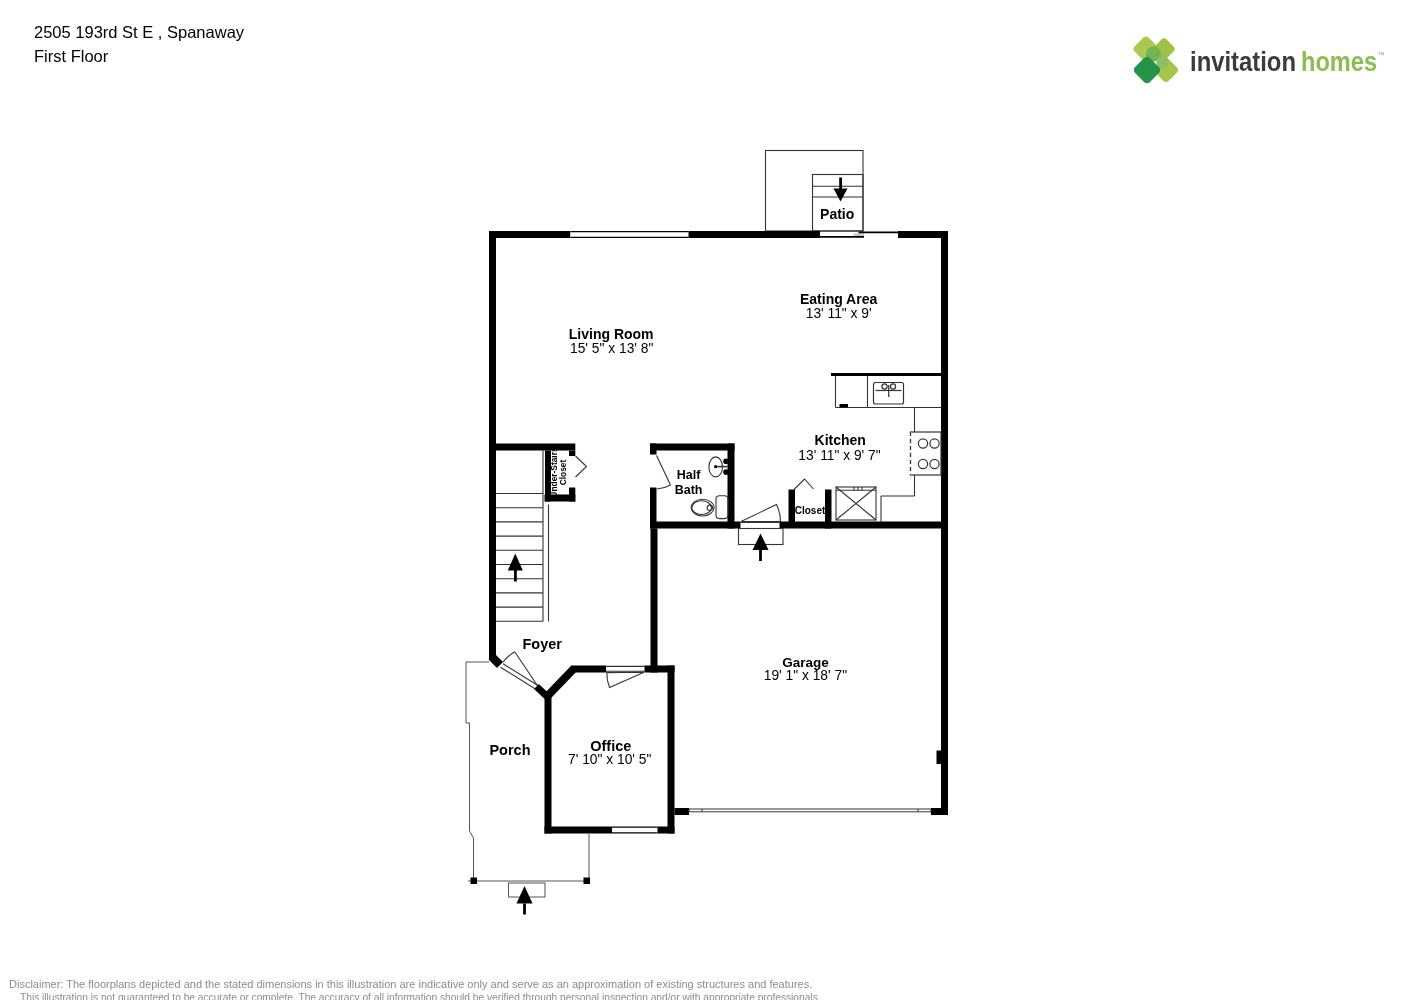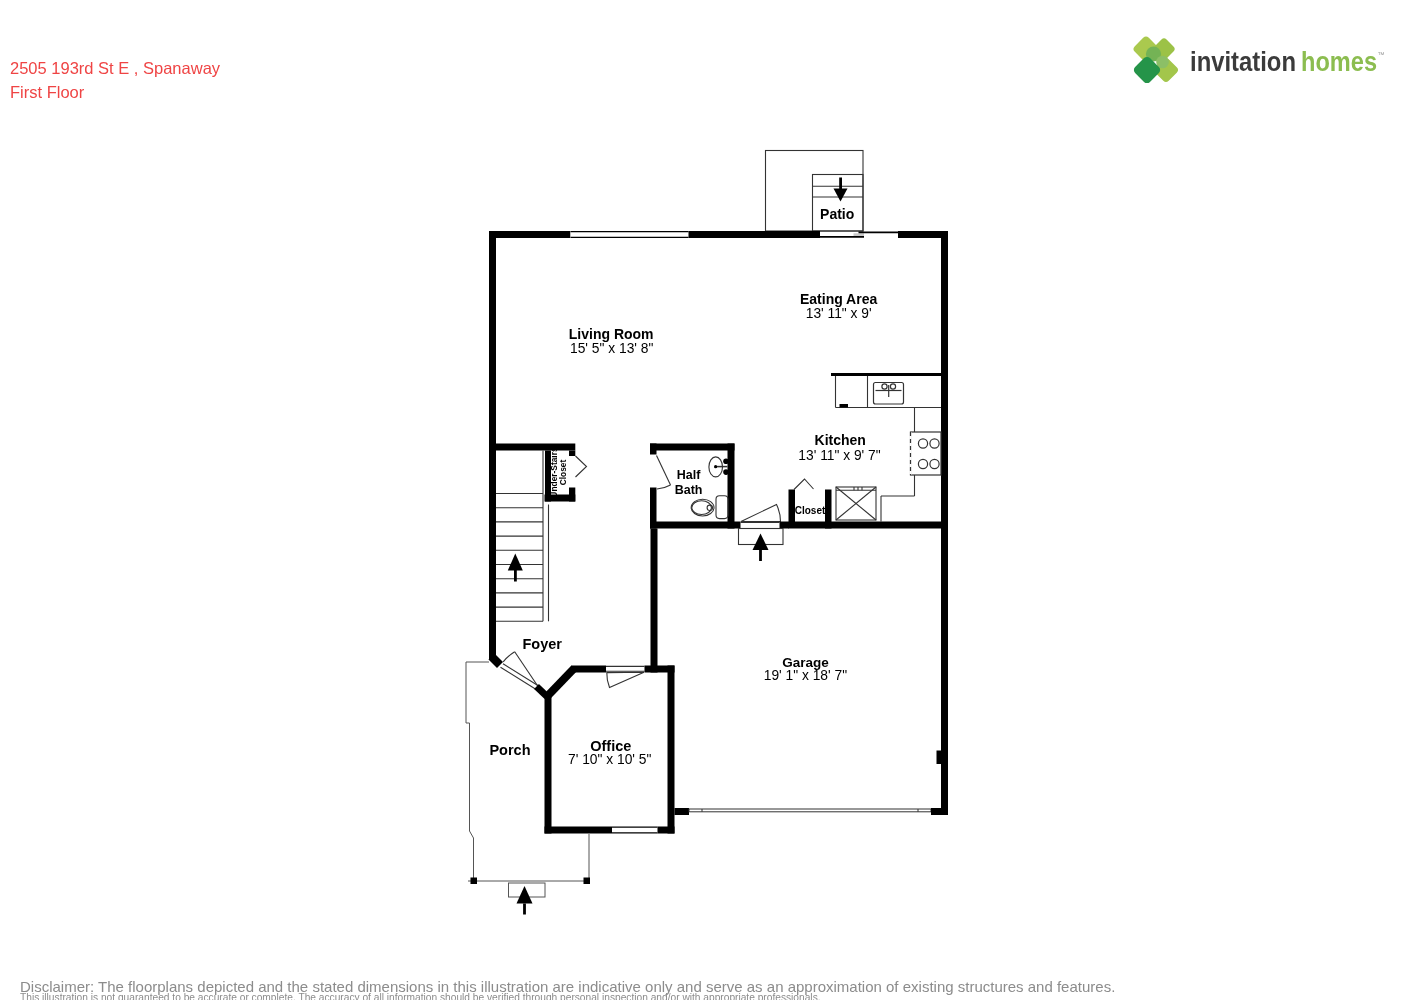--- a/index.html
+++ b/index.html
@@ -1,17 +1,17 @@
 <!DOCTYPE html>
 <html><head>
 <meta charset="utf-8">
 <style>
   html,body{margin:0;padding:0;background:#ffffff;width:1414px;height:1000px;overflow:hidden;}
   body{font-family:"Liberation Sans", sans-serif;position:relative;}
-  .hdr{position:absolute;left:10px;color:#ef4444;font-size:16.5px;margin-top:36px;}
+  .hdr{position:absolute;left:34px;color:#000000;font-size:16.5px;}
   svg text{font-family:"Liberation Sans", sans-serif;fill:#000;}
   .dim{font-size:13.8px;text-anchor:middle;}
 </style>
 </head>
 <body>
 
 <div class="hdr" style="top:22.5px;">2505 193rd St E , Spanaway</div>
 
 <div class="hdr" style="top:47px;">First Floor</div>
 
@@ -304,15 +304,15 @@
 <g fill="#000">
   <polygon points="516.5,903.5 532.5,903.5 524.5,886"></polygon>
   <rect x="523.1" y="903.5" width="2.8" height="11"></rect>
 </g>
 
 <text x="510" y="754.8" text-anchor="middle" font-size="14.5px" font-weight="bold">Porch</text>
 
 </g>
 </svg>
 
-<div style="position:absolute;left:20px;top:977.5px;font-size:15px;color:#8c8c8c;">Disclaimer: The floorplans depicted and the stated dimensions in this illustration are indicative only and serve as an approximation of existing structures and features.</div>
+<div style="position:absolute;left:9px;top:977.5px;font-size:11px;color:#8c8c8c;">Disclaimer: The floorplans depicted and the stated dimensions in this illustration are indicative only and serve as an approximation of existing structures and features.</div>
 
 <div style="position:absolute;left:20px;top:991.5px;font-size:10.2px;color:#8c8c8c;">This illustration is not guaranteed to be accurate or complete. The accuracy of all information should be verified through personal inspection and/or with appropriate professionals.</div>
 
 </body></html>

